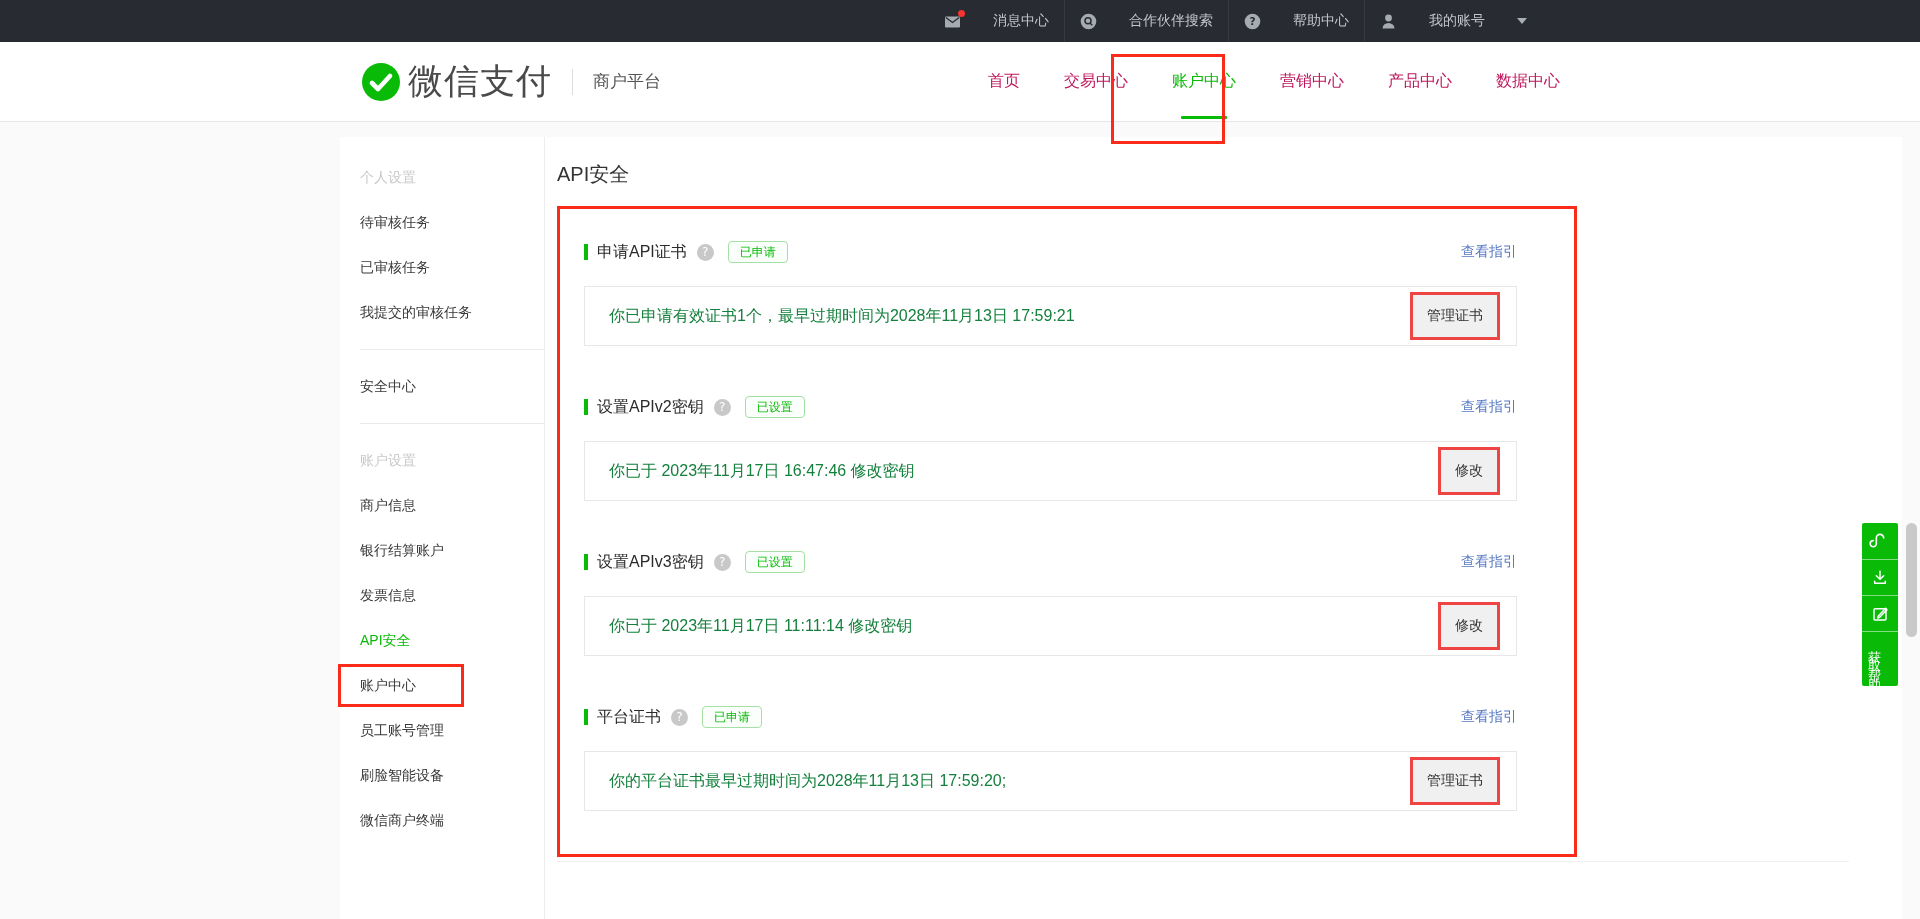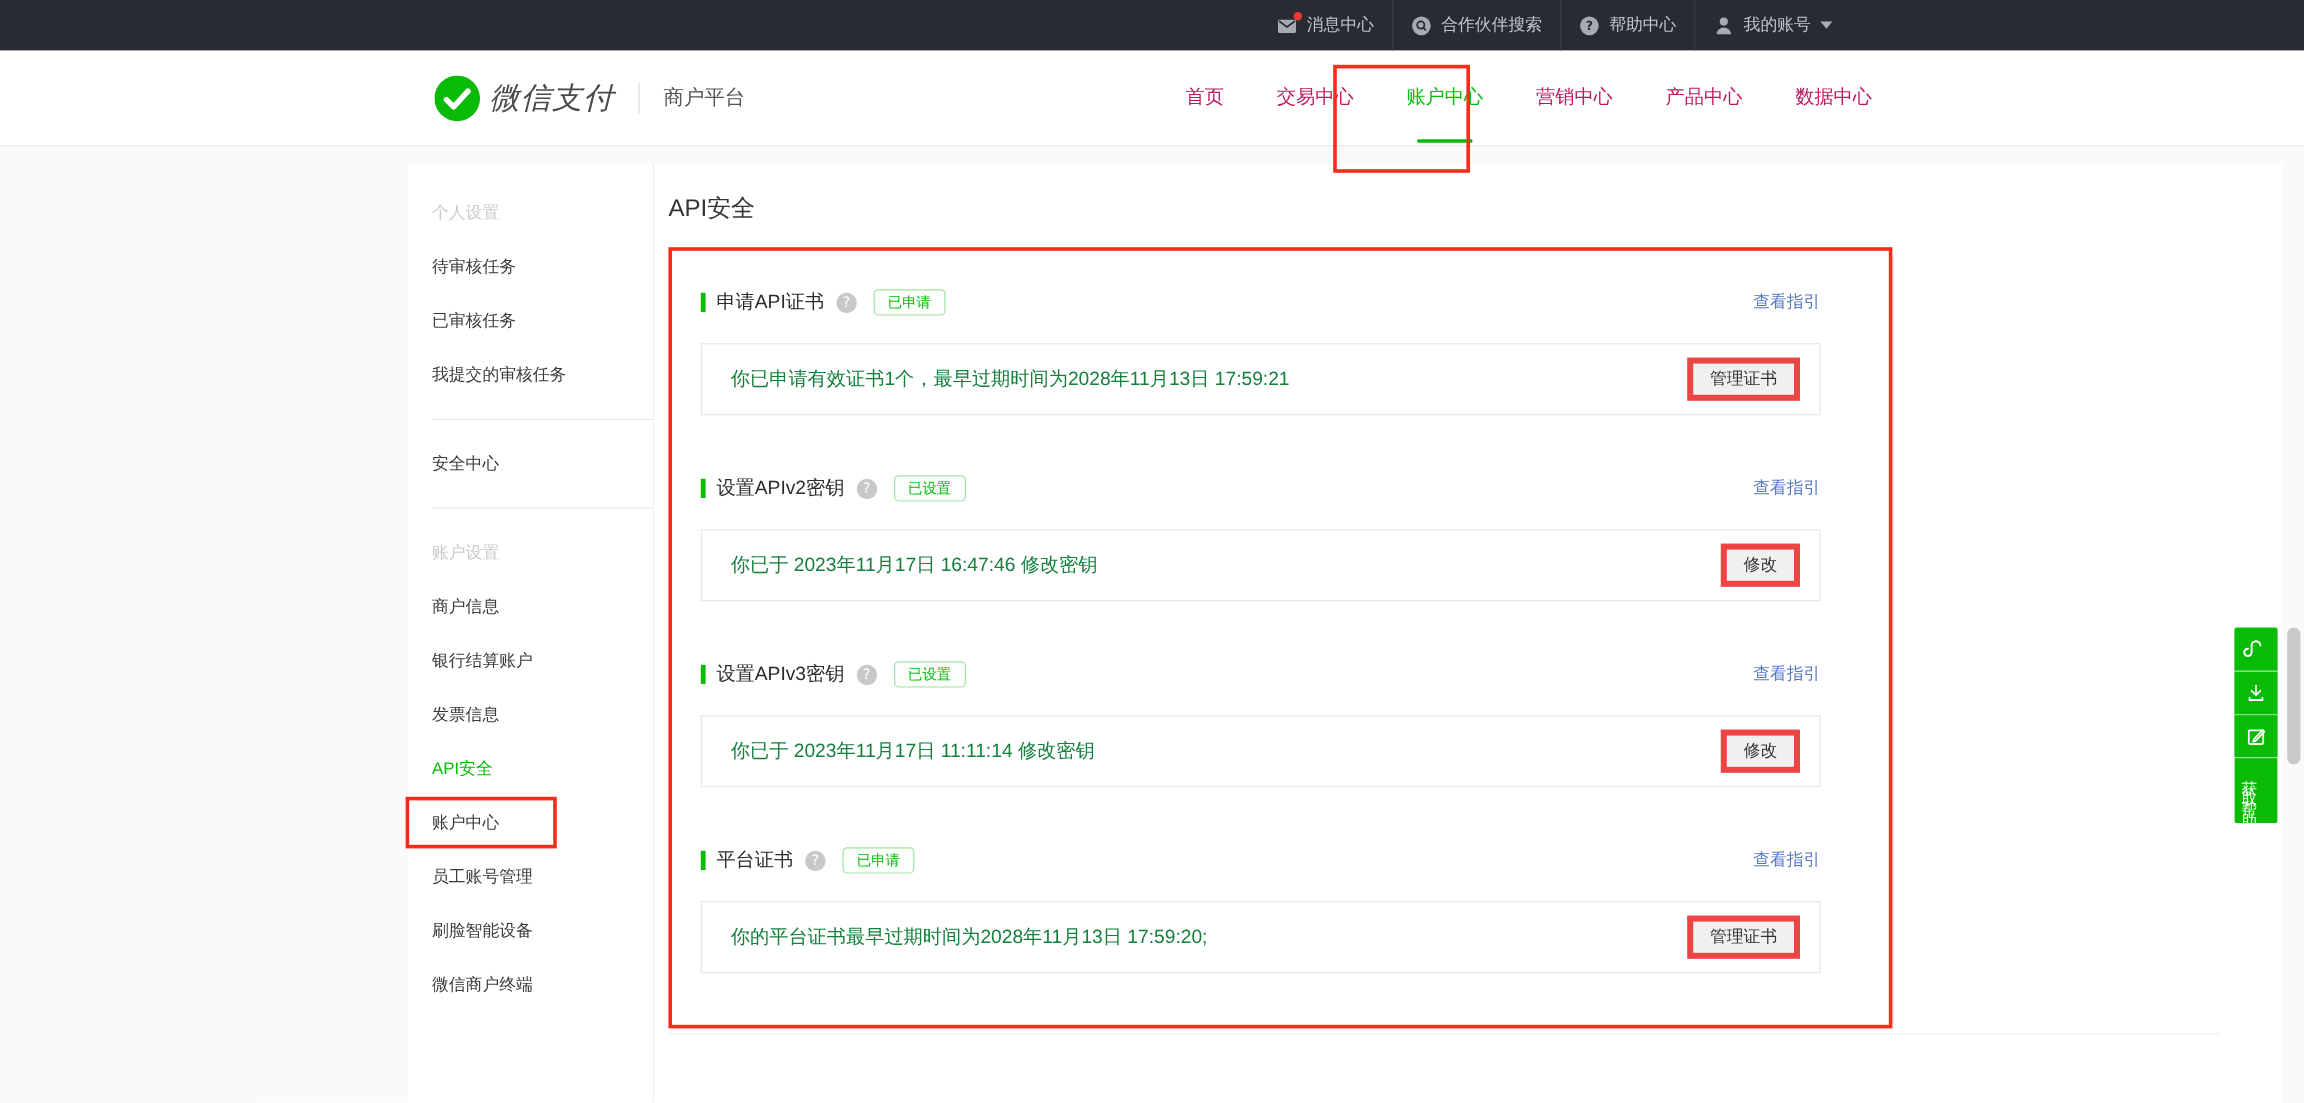--- a/index.html
+++ b/index.html
@@ -9,37 +9,37 @@
     position:relative; overflow:hidden; background:#FAFAFA; color:#333;
   }
 
   
   .topbar {
     height:42px; background:#282B31; display:flex; justify-content:flex-end;
     align-items:stretch; padding-right:378px; position:relative; z-index:5;
   }
   .tb-item {
     display:flex; align-items:center; padding:0 15px; color:#C2C6CC;
-    font-size:14px; cursor:pointer; border-left:1px solid #363A41;
+    font-size:14px; cursor:pointer; border-left:1px solid #363A41;gap:24px;
   }
   .tb-item:first-child { border-left:none; }
   .tb-icon { width:17px; height:17px; margin-right:8px; position:relative; display:inline-flex; }
   .tb-icon svg { width:17px; height:17px; }
   .tb-dot { position:absolute; top:-3px; right:-4px; width:7px; height:7px; border-radius:50%; background:#F43530; }
   .tb-caret { width:0; height:0; border-left:5px solid transparent; border-right:5px solid transparent;
               border-top:6px solid #A9AEB5; margin-left:8px; }
 
   
   .header {
     height:80px; background:#FFFFFF; border-bottom:1px solid #E7E7E7;
     display:flex; align-items:center; position:relative; z-index:4;
   }
   .brand { display:flex; align-items:center; margin-left:362px; }
   .brand-logo { width:38px; height:38px; }
-  .brand-name { font-size:25px; color:#4A4A4A; margin-left:8px; letter-spacing:1px;font-style:italic; }
+  .brand-name { font-size:35px; color:#4A4A4A; margin-left:8px; letter-spacing:1px; }
   .brand-sep { width:1px; height:26px; background:#DDDDDD; margin:0 20px; }
   .brand-portal { font-size:17px; color:#555; }
   .nav { display:flex; margin-left:auto; margin-right:360px; height:80px; }
   .nav-item {
     display:flex; align-items:center; font-size:16px; color:#be185d;
     margin-left:44px; cursor:pointer; position:relative; height:80px;
   }
   .nav-item.active { color:#09BB07; }
   .nav-item.active::after {
     content:""; position:absolute; left:50%; transform:translateX(-50%);
@@ -77,22 +77,22 @@
     margin-left:14px; font-size:12px; color:#09BB07; border:1px solid #A5DFA4;
     background:#FBFFFB; border-radius:4px; padding:4px 11px; line-height:1;
   }
   .sec-link { margin-left:auto; font-size:14px; color:#5679C4; cursor:pointer; }
   .sec-row {
     margin-top:23px; height:60px; border:1px solid #E7E7E7; background:#FFF;
     display:flex; align-items:center; padding:0 16px 0 24px;
   }
   .row-text { font-size:16px; color:#15803d;text-align:right; }
   .row-btn {
-    margin-left:auto; height:36px; padding:0 14px; font-size:14px; color:#333;
-    background:#F0F0F0; border:5px solid #ef4444; cursor:pointer;
+    margin-left:auto; height:48px; padding:0 14px; font-size:14px; color:#333;
+    background:#F0F0F0; border:3px solid #ef4444; cursor:pointer;
     font-family:"Liberation Sans","DejaVu Sans",sans-serif;
   }
   .footer-line { border:none; border-top:1px solid #EFEFEF; margin-top:50px; width:1292px; }
 
   
   .annotation { position:absolute; border:3px solid #FA2C19; background:transparent; pointer-events:none; z-index:20; }
   #anno-nav { left:1111px; top:54px; width:114px; height:90px; }
   #anno-side { left:338px; top:664px; width:126px; height:43px; }
   #anno-content { left:557px; top:206px; width:1020px; height:651px; }
 

